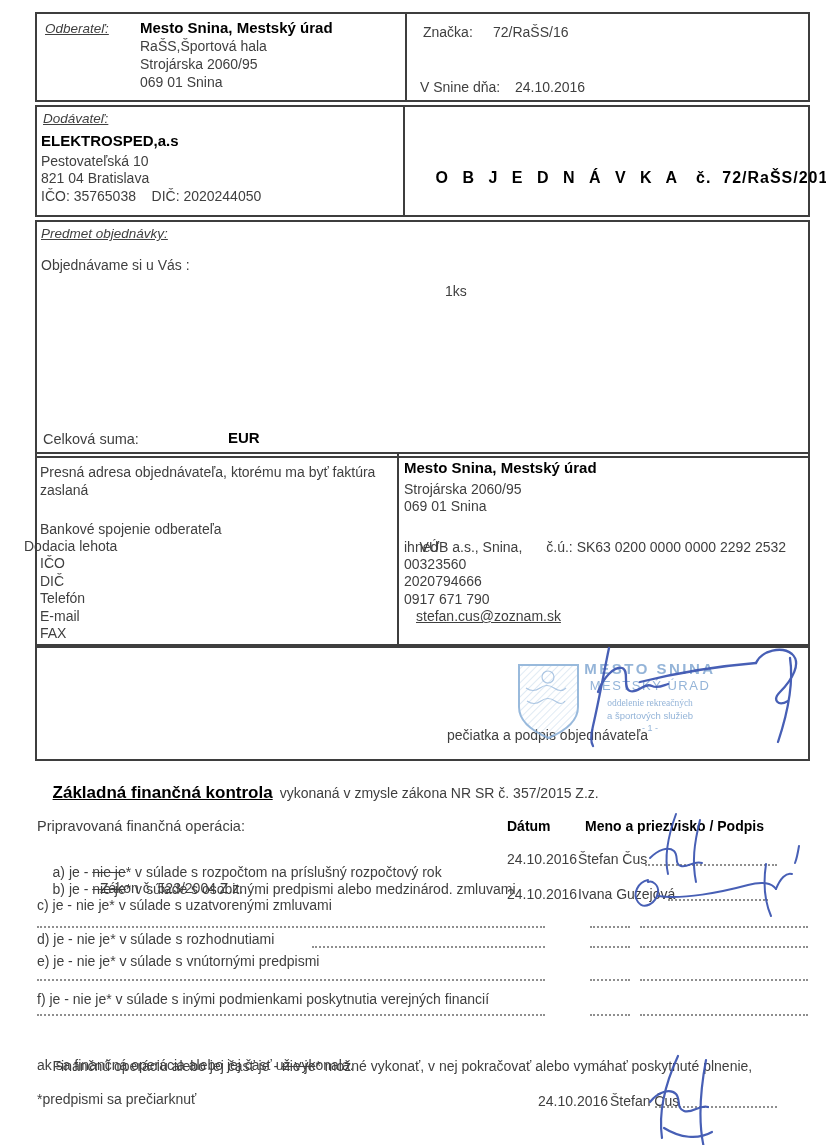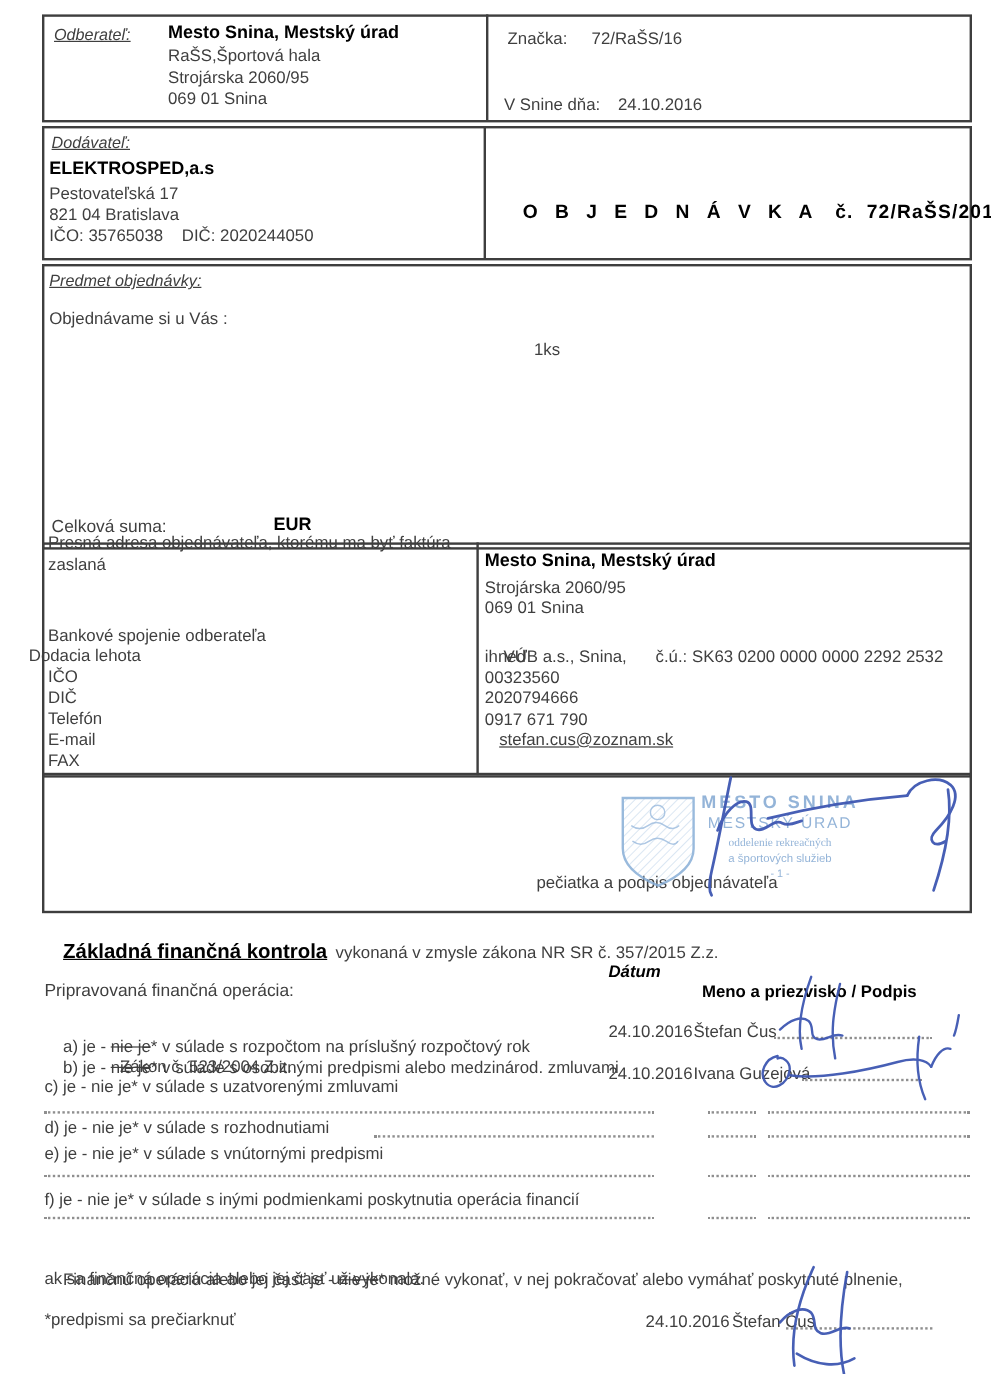--- a/index.html
+++ b/index.html
@@ -37,40 +37,40 @@
   <div class="t" style="left:423px;top:24px;">Značka:</div>
   <div class="t" style="left:493px;top:24px;">72/RaŠS/16</div>
   <div class="t" style="left:420px;top:79px;">V Snine dňa:</div>
   <div class="t" style="left:515px;top:79px;">24.10.2016</div>
 
   <div class="box" style="left:35px;top:105px;width:771px;height:108px;"></div>
   <div class="vd" style="left:403px;top:105px;height:110px;"></div>
 
   <div class="t lbl" style="left:43px;top:111px;">Dodávateľ:</div>
   <div class="t b" style="left:41px;top:132px;font-size:15px;">ELEKTROSPED,a.s</div>
-  <div class="t" style="left:41px;top:153px;">Pestovateľská 17</div>
+  <div class="t" style="left:41px;top:153px;">Pestovateľská 10</div>
   <div class="t" style="left:41px;top:170px;">821 04 Bratislava</div>
   <div class="t" style="left:41px;top:188px;">IČO: 35765038    DIČ: 2020244050</div>
 
   <div class="t" style="left:420px;top:150px;">
     <span class="b" style="font-size:16px;letter-spacing:5px;">O B J E D N Á V K A</span><span class="b" style="font-size:16px;letter-spacing:1px;margin-left:14px;">č.  72/RaŠS/2016</span>
   </div>
 
   <div class="box" style="left:35px;top:220px;width:771px;height:234px;"></div>
 
   <div class="t lbl" style="left:41px;top:226px;">Predmet objednávky:</div>
   <div class="t" style="left:41px;top:257px;">Objednávame si u Vás :</div>
   <div class="t" style="left:445px;top:283px;">1ks</div>
   <div class="t" style="left:43px;top:430px;font-size:14.5px;">Celková suma:</div>
   <div class="t b" style="left:228px;top:429px;font-size:15px;">EUR</div>
 
   <div class="box" style="left:35px;top:452px;width:771px;height:192px;"></div>
   <div class="vd" style="left:397px;top:452px;height:194px;"></div>
 
-  <div class="t" style="left:40px;top:444px;max-width:352px;white-space:normal;">Presná adresa objednávateľa, ktorému ma byť faktúra zaslaná</div>
+  <div class="t" style="left:40px;top:464px;max-width:352px;white-space:normal;">Presná adresa objednávateľa, ktorému ma byť faktúra zaslaná</div>
   <div class="t" style="left:40px;top:521px;">Bankové spojenie odberateľa</div>
   <div class="t" style="left:24px;top:538px;">Dodacia lehota</div>
   <div class="t" style="left:40px;top:555px;">IČO</div>
   <div class="t" style="left:40px;top:573px;">DIČ</div>
   <div class="t" style="left:40px;top:590px;">Telefón</div>
   <div class="t" style="left:40px;top:608px;">E-mail</div>
   <div class="t" style="left:40px;top:625px;">FAX</div>
 
   <div class="t b" style="left:404px;top:459px;font-size:15px;">Mesto Snina, Mestský úrad</div>
   <div class="t" style="left:404px;top:481px;">Strojárska 2060/95</div>
@@ -92,21 +92,21 @@
   <div class="stamp-t" style="left:575px;top:710px;width:150px;font-size:9.5px;">a športových služieb</div>
   <div class="stamp-t" style="left:575px;top:723px;width:150px;font-size:9px;">- 1 -</div>
 
   <div class="t" style="left:447px;top:727px;">pečiatka a podpis objednávateľa</div>
 
   <div class="t" style="left:37px;top:764px;">
     <span class="b u" style="font-size:17px;">Základná finančná kontrola</span><span style="font-size:14px;margin-left:7px;">vykonaná v zmysle zákona NR SR č. 357/2015 Z.z.</span>
   </div>
 
   <div class="t" style="left:37px;top:817px;font-size:14.5px;">Pripravovaná finančná operácia:</div>
-  <div class="t b" style="left:507px;top:801px;font-style:italic;">Dátum</div>
+  <div class="t b" style="left:507px;top:818px;">Dátum</div>
   <div class="t b" style="left:585px;top:818px;">Meno a priezvisko / Podpis</div>
 
   <div class="t ws" style="left:37px;top:846px;">
     <span>a) je - </span><s>nie je</s><span>* v súlade s rozpočtom na príslušný rozpočtový rok</span>
   </div>
   <div class="t ws" style="left:37px;top:863px;">
     <span>b) je - </span><s>nie je</s><span>* v súlade s osobitnými predpismi alebo medzinárod. zmluvami</span>
   </div>
   <div class="t" style="left:100px;top:880px;">Zákon č. 523/2004 Z.z.</div>
   <div class="t" style="left:37px;top:897px;">c) je - nie je* v súlade s uzatvorenými zmluvami</div>
@@ -127,21 +127,21 @@
   <div class="dots" style="left:312px;top:946px;width:233px;"></div>
   <div class="dots" style="left:590px;top:946px;width:40px;"></div>
   <div class="dots" style="left:640px;top:946px;width:168px;"></div>
 
   <div class="t" style="left:37px;top:953px;">e) je - nie je* v súlade s vnútornými predpismi</div>
 
   <div class="dots" style="left:37px;top:979px;width:508px;"></div>
   <div class="dots" style="left:590px;top:979px;width:40px;"></div>
   <div class="dots" style="left:640px;top:979px;width:168px;"></div>
 
-  <div class="t" style="left:37px;top:991px;">f) je - nie je* v súlade s inými podmienkami poskytnutia operácia financií</div>
+  <div class="t" style="left:37px;top:991px;">f) je - nie je* v súlade s inými podmienkami poskytnutia verejných financií</div>
 
   <div class="dots" style="left:37px;top:1014px;width:508px;"></div>
   <div class="dots" style="left:590px;top:1014px;width:40px;"></div>
   <div class="dots" style="left:640px;top:1014px;width:168px;"></div>
 
   <div class="t ws" style="left:37px;top:1040px;">
     <span>Finančnú operáciu alebo jej časť je - </span><s>nie je</s><span>* možné vykonať, v nej pokračovať alebo vymáhať poskytnuté plnenie,</span>
   </div>
   <div class="t" style="left:37px;top:1057px;">ak sa finančná operácia alebo jej časť už vykonala.</div>
 

